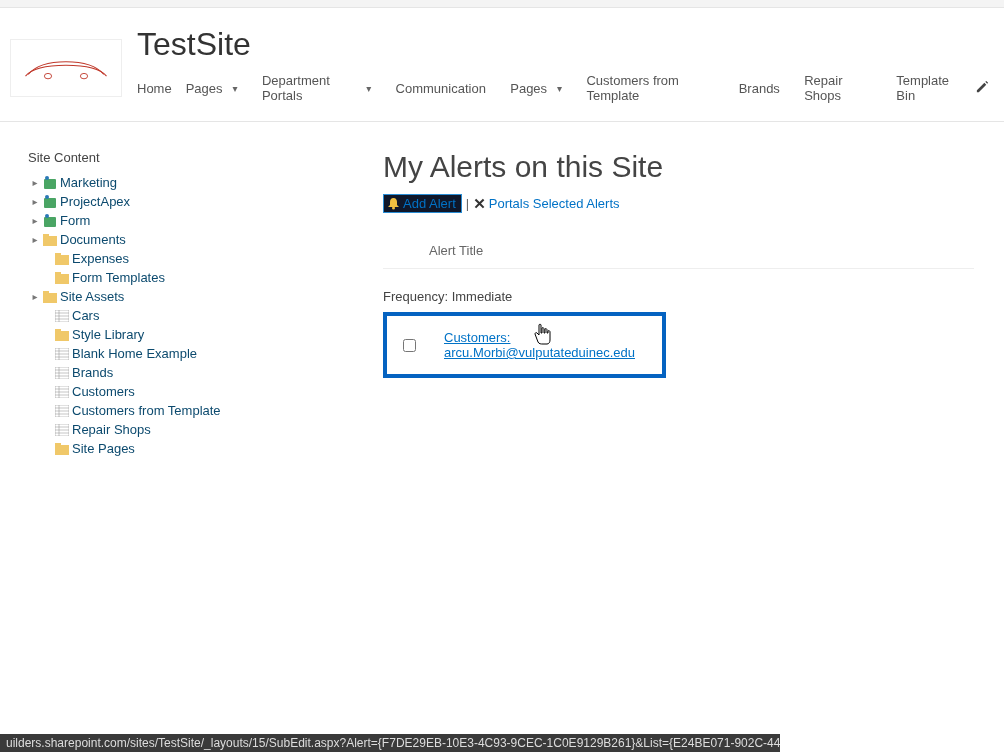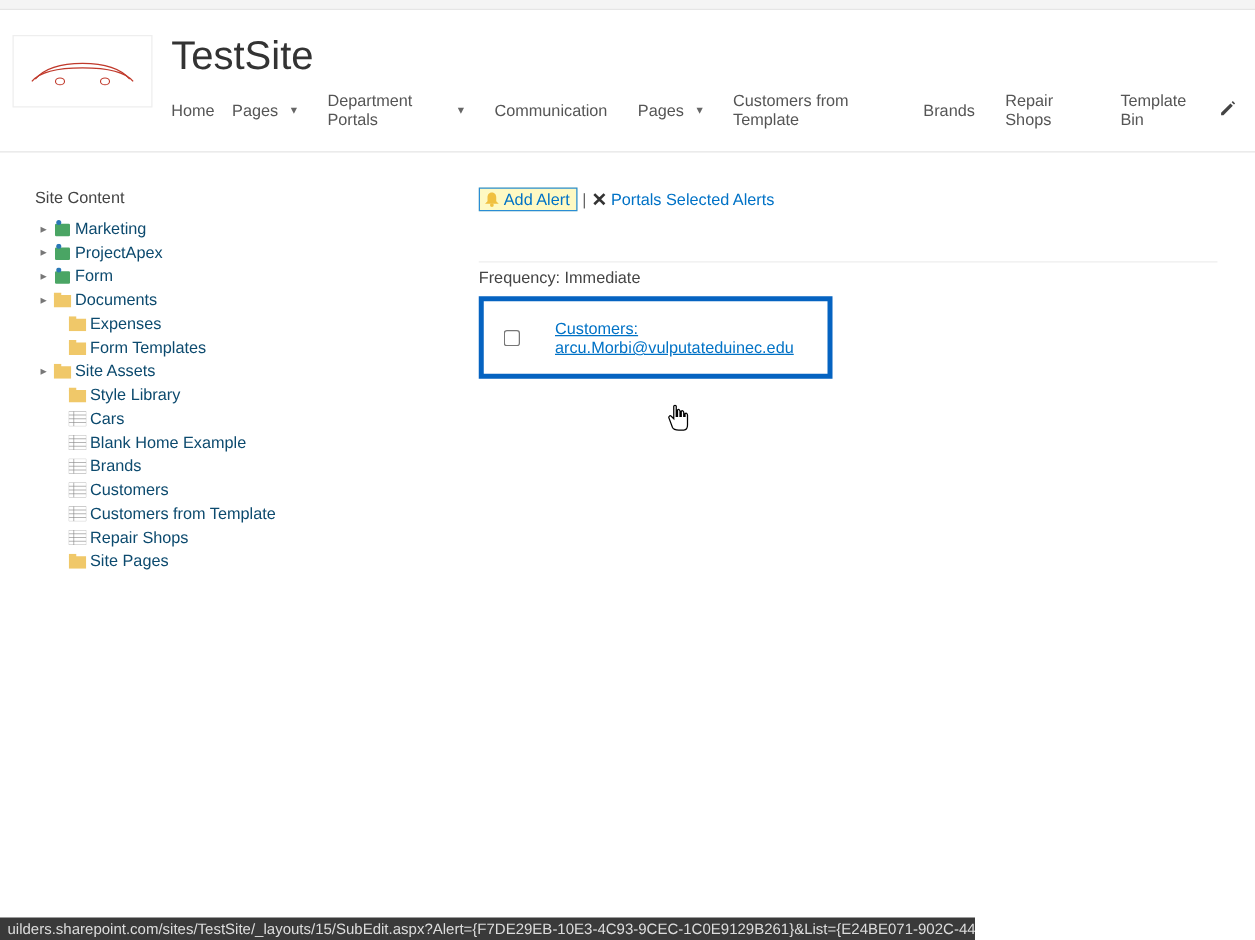--- a/index.html
+++ b/index.html
@@ -16,21 +16,21 @@
       position: relative;
     }
     .top-ribbon {
       background: #f4f4f4;
       height: 8px;
       width: 100%;
       border-bottom: 1px solid #e5e5e5;
     }
     .header {
       display: flex;
-      align-items: flex-start;
+      align-items: center;
       padding: 20px 10px 8px 10px;
       background: #fff;
     }
     .logo-box {
       width: 112px;
       height: 58px;
       border: 1px solid #eee;
       display: flex;
       align-items: center;
       justify-content: center;
@@ -156,21 +156,21 @@
       font-size: 13px;
       margin-bottom: 20px;
     }
     .add-alert-btn {
       border: 1px solid #2a8dd4;
       padding: 1px 5px 1px 3px;
       display: inline-flex;
       align-items: center;
       color: #0072c6;
       cursor: pointer;
-      background: #fef9c3;
+      background: #0f172a;
     }
     .add-alert-icon {
       width: 13px;
       height: 13px;
       display: inline-block;
       margin-right: 3px;
       position: relative;
     }
     .sep {
       margin: 0 4px;
@@ -200,21 +200,21 @@
     }
     .col-checkbox {
       width: 40px;
     }
     .col-title {
       flex: 1;
     }
     .freq-row {
       font-size: 13px;
       color: #444;
-      margin-top: 4px;
+      margin-top: 20px;
       padding-bottom: 4px;
     }
     .alert-row-highlight {
       border: 4px solid #0563c1;
       padding: 14px 6px;
       display: flex;
       align-items: center;
       margin-top: 4px;
       width: 283px;
     }
@@ -371,43 +371,43 @@
               <rect x="0" y="2" width="14" height="10" fill="#f0c869"></rect>
               <rect x="0" y="0" width="6" height="3" fill="#f0c869"></rect>
             </svg>
           </span>
         <a class="tree-label">Site Assets</a>
       </li>
       <li class="sub">
         <span class="tree-toggle"></span>
         <span class="tree-icon">
             <svg width="14" height="12">
-              <rect x="0" y="2" width="14" height="10" fill="#f0c869"></rect>
-              <rect x="0" y="0" width="6" height="3" fill="#f0c869"></rect>
-            </svg>
-          </span>
-        <a class="tree-label">Style Library</a>
-      </li>
-      <li class="sub">
-        <span class="tree-toggle"></span>
-        <span class="tree-icon">
-            <svg width="14" height="12">
               <rect x="0" y="0" width="14" height="12" fill="#fff" stroke="#888" stroke-width="0.5"></rect>
               <line x1="0" y1="3" x2="14" y2="3" stroke="#888" stroke-width="0.5"></line>
               <line x1="0" y1="6" x2="14" y2="6" stroke="#888" stroke-width="0.5"></line>
               <line x1="0" y1="9" x2="14" y2="9" stroke="#888" stroke-width="0.5"></line>
               <line x1="4" y1="0" x2="4" y2="12" stroke="#888" stroke-width="0.5"></line>
             </svg>
           </span>
         <a class="tree-label">Cars</a>
       </li>
       <li class="sub">
         <span class="tree-toggle"></span>
         <span class="tree-icon">
             <svg width="14" height="12">
+              <rect x="0" y="2" width="14" height="10" fill="#f0c869"></rect>
+              <rect x="0" y="0" width="6" height="3" fill="#f0c869"></rect>
+            </svg>
+          </span>
+        <a class="tree-label">Style Library</a>
+      </li>
+      <li class="sub">
+        <span class="tree-toggle"></span>
+        <span class="tree-icon">
+            <svg width="14" height="12">
               <rect x="0" y="0" width="14" height="12" fill="#fff" stroke="#888" stroke-width="0.5"></rect>
               <line x1="0" y1="3" x2="14" y2="3" stroke="#888" stroke-width="0.5"></line>
               <line x1="0" y1="6" x2="14" y2="6" stroke="#888" stroke-width="0.5"></line>
               <line x1="0" y1="9" x2="14" y2="9" stroke="#888" stroke-width="0.5"></line>
               <line x1="4" y1="0" x2="4" y2="12" stroke="#888" stroke-width="0.5"></line>
             </svg>
           </span>
         <a class="tree-label">Blank Home Example</a>
       </li>
       <li class="sub">
@@ -469,40 +469,42 @@
               <rect x="0" y="2" width="14" height="10" fill="#f0c869"></rect>
               <rect x="0" y="0" width="6" height="3" fill="#f0c869"></rect>
             </svg>
           </span>
         <a class="tree-label">Site Pages</a>
       </li>
     </ul>
   </div>
 
   <div class="main-panel">
+    <h2 class="page-title">My Alerts on this Site</h2>
     <div class="action-bar">
       <span class="add-alert-btn">
         <span class="add-alert-icon">
           <svg width="13" height="13">
               <path d="M6.5 1 C4 1 3 3 3 5 L3 8 L1 10 L12 10 L10 8 L10 5 C10 3 9 1 6.5 1 Z" fill="#f0c040"></path>
               <circle cx="6.5" cy="11" r="1.5" fill="#f0c040"></circle>
             </svg>
         </span>
         <span>Add Alert</span>
       </span>
       <span class="sep">|</span>
       <span class="delete-alerts">
         <span class="x-icon">✕</span>
         <span>Portals Selected Alerts</span>
       </span>
     </div>
 
     <div class="alerts-table">
       <div class="table-header-row">
         <div class="col-checkbox"></div>
+        <div class="col-title">Alert Title</div>
       </div>
       <div class="freq-row">Frequency: Immediate</div>
       <div class="alert-row-highlight">
         <input type="checkbox" style="">
         <a class="alert-link">Customers: arcu.Morbi@vulputateduinec.edu</a>
       </div>
     </div>
   </div>
 </div>
 

